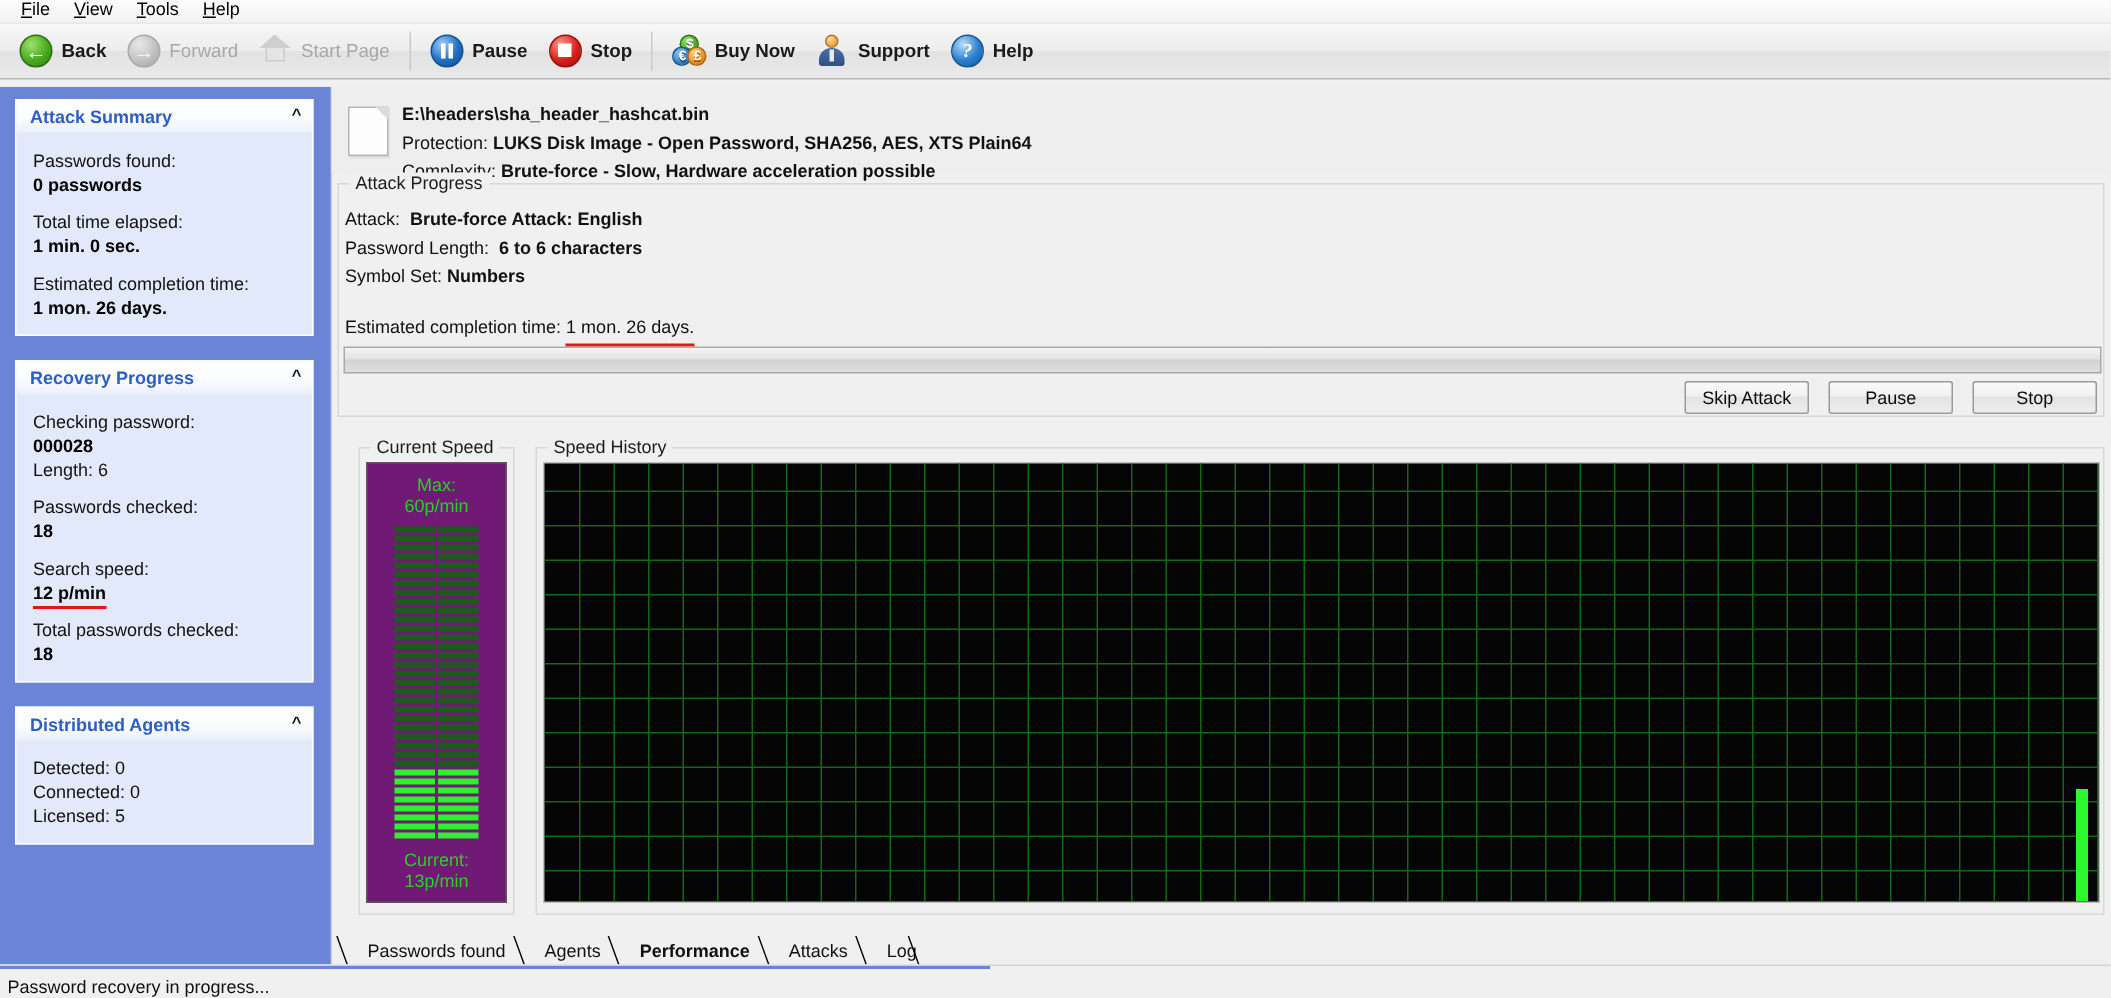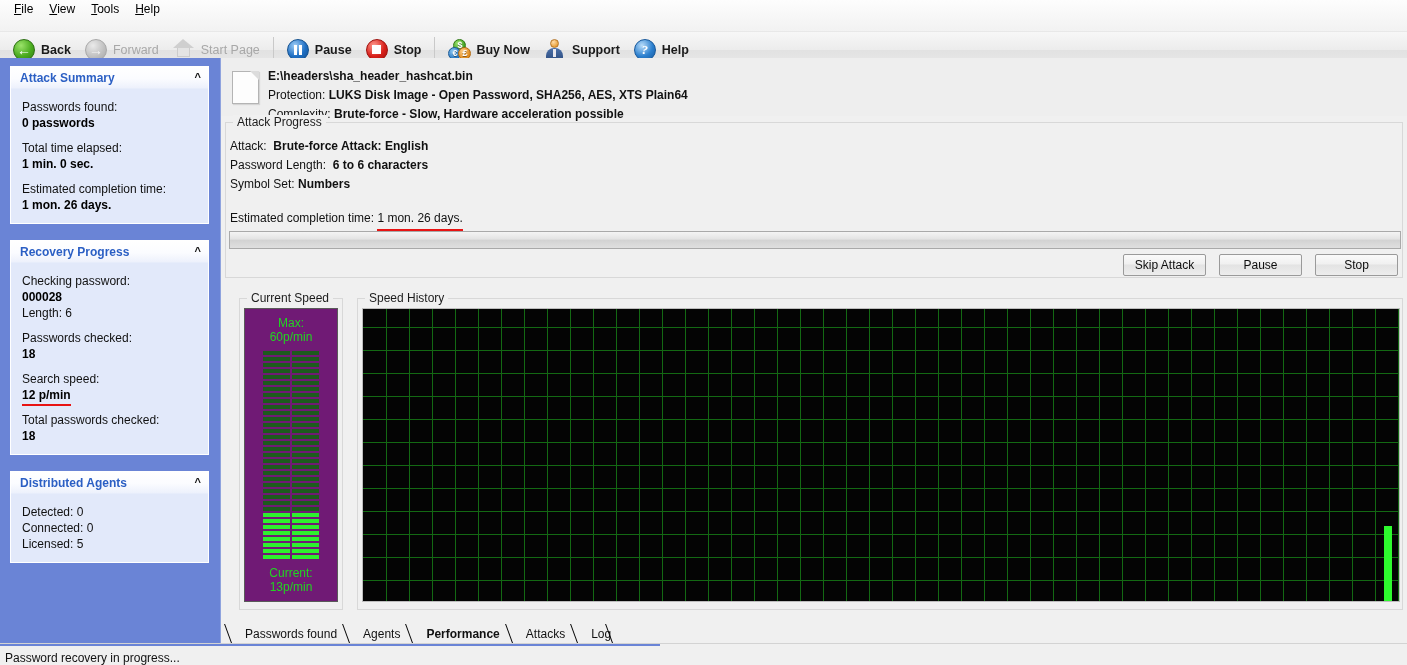--- a/index.html
+++ b/index.html
@@ -9,24 +9,24 @@
     overflow: hidden;
     font-family: "Liberation Sans", sans-serif;
     font-size: 12px;
     background: #f0f0f0;
     color: #000;
     -webkit-font-smoothing: none;
   }
 
   
   .menubar {
-    height: 32px;
+    height: 16px;
     background: linear-gradient(to bottom, #fdfdfd 0%, #f2f2f2 100%);
     display: flex;
-    align-items: flex-start;
+    align-items: flex-end;
     padding-left: 6px;
     border-bottom: 1px solid #e8e8e8;
   }
   .menubar .mi {
     padding: 2px 8px;
     font-size: 12px;
     color: #000;
     cursor: default;
   }
   .menubar .mi .ul { text-decoration: underline; }

